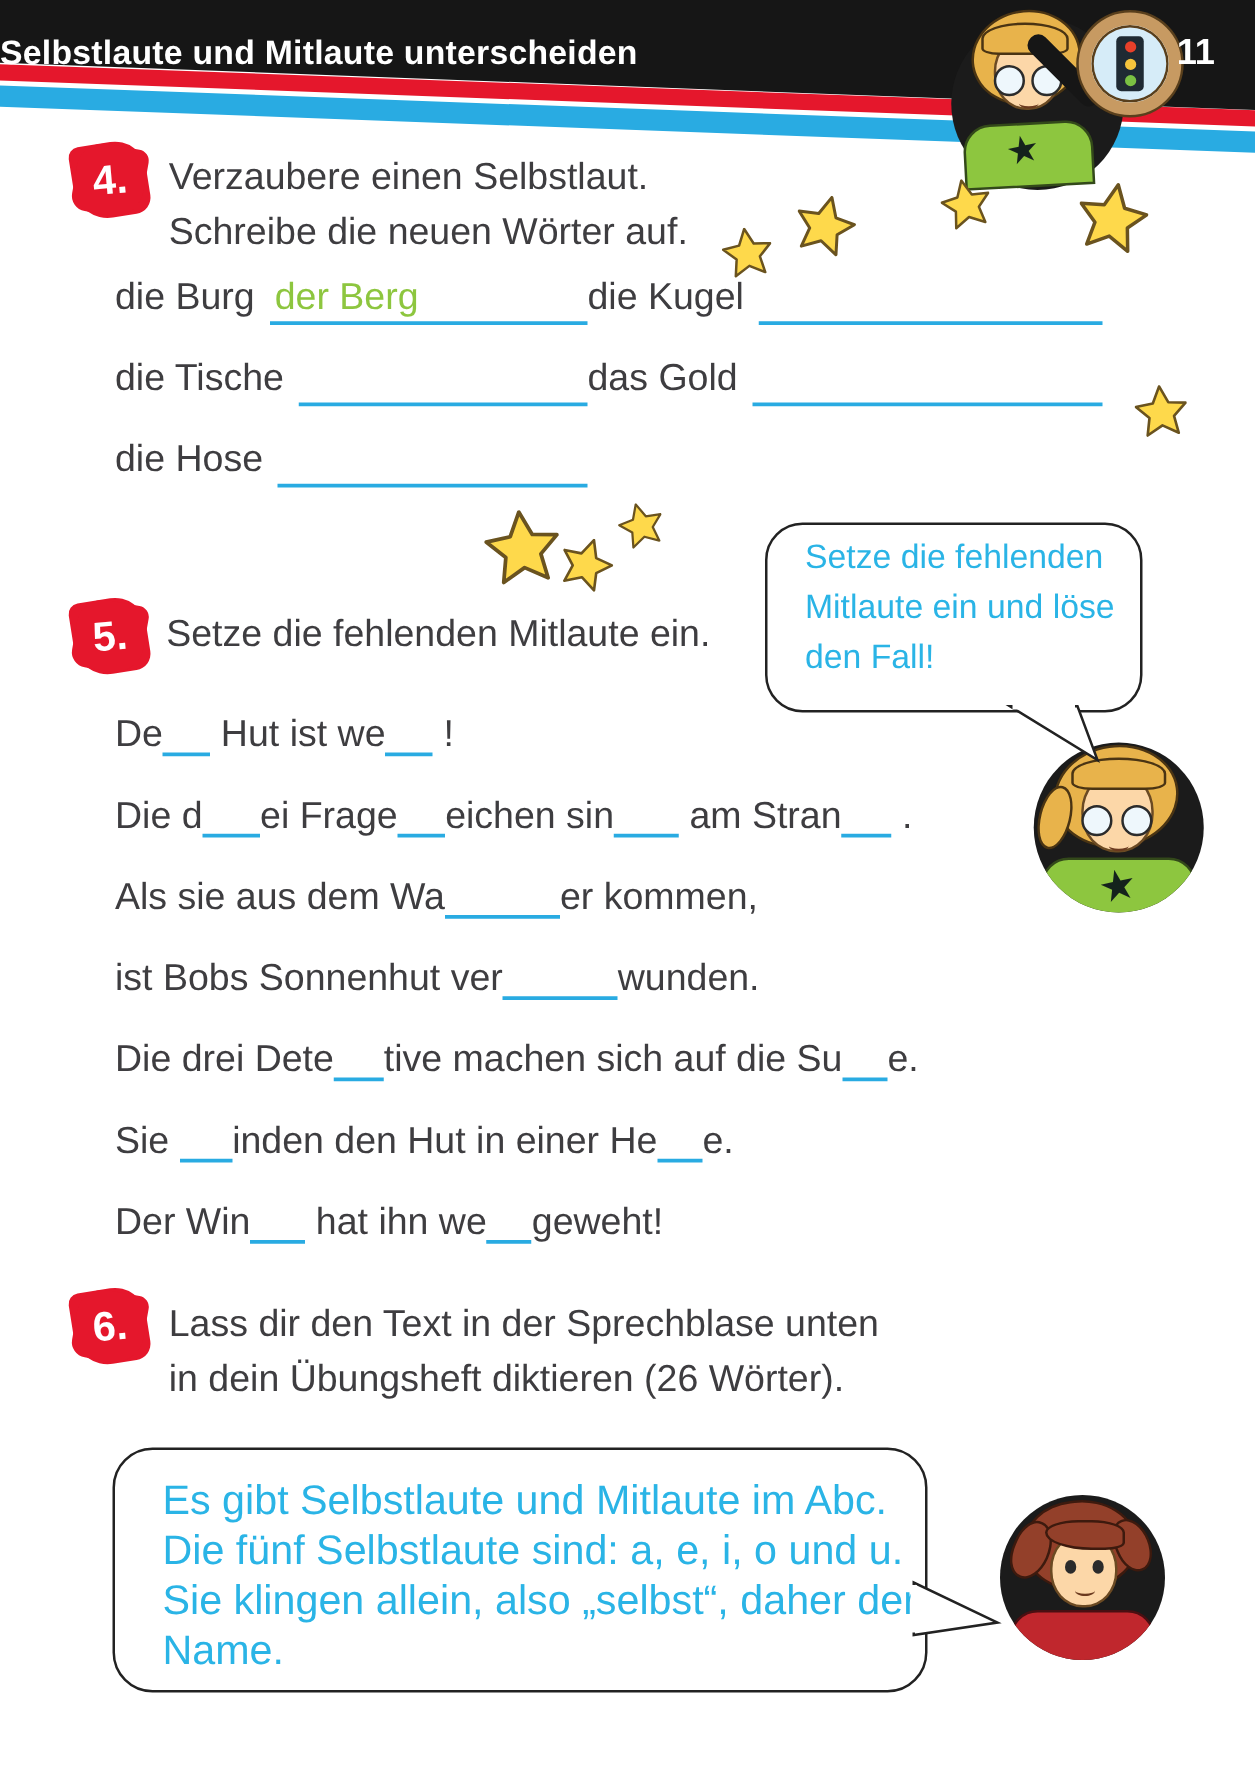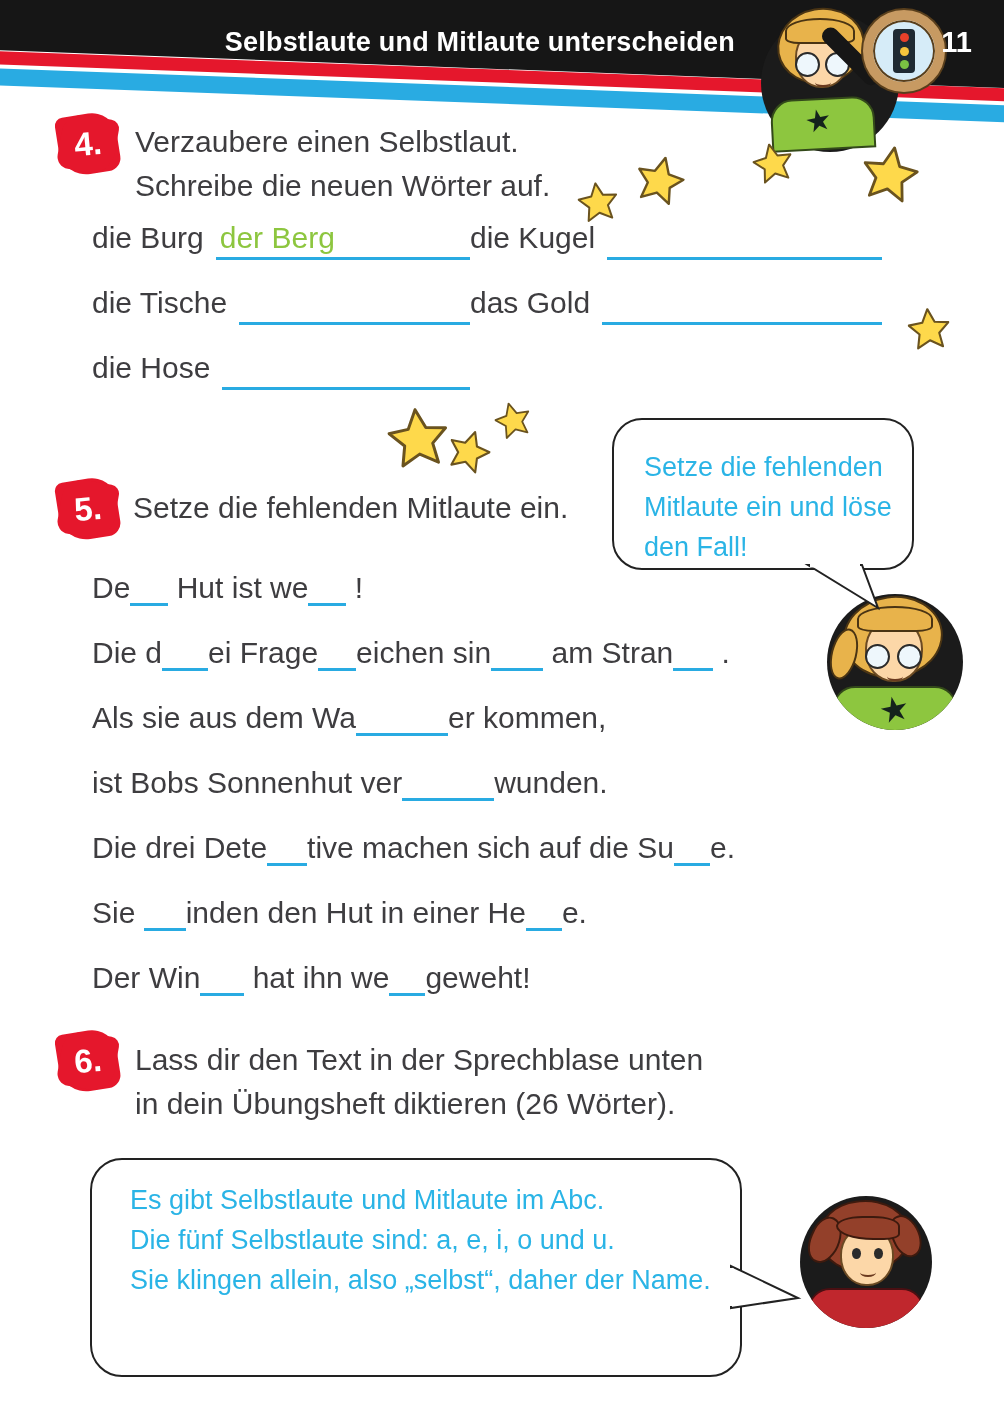--- a/index.html
+++ b/index.html
@@ -27,21 +27,21 @@
     z-index:1;
   }
   .header-stripes{
     position:absolute;left:-10px;top:51px;width:1040px;
     transform:rotate(2.1deg);transform-origin:0 0;z-index:0;
   }
   .stripe-red{height:13px;background:var(--accent-red);}
   .stripe-gap{height:4px;background:transparent;}
   .stripe-blue{height:17px;background:var(--accent-cyan);}
   .header-title{
-    position:absolute;left:0;top:27px;width:735px;text-align:right;
+    position:absolute;left:0;top:27px;width:735px;
     color:#fff;font-size:27px;font-weight:bold;letter-spacing:.2px;z-index:3;
   }
   .page-number{
     position:absolute;right:32px;top:26px;color:#fff;
     font-size:29px;font-weight:bold;z-index:3;
   }
   
   .badge{position:absolute;width:68px;height:62px;z-index:4;}
   .badge::before{content:'';position:absolute;inset:1px 4px;background:var(--accent-red);
     transform:rotate(-9deg);border-radius:14% 42% 22% 46%;}
@@ -61,23 +61,23 @@
   .answer-line{flex:1;height:44px;line-height:44px;border-bottom:3px solid var(--accent-cyan);
     color:var(--answer-green);padding-left:4px;overflow:hidden;}
   
   .star{position:absolute;z-index:3;}
   
   .bubble{
     position:absolute;background:#fff;border:2px solid #222;
     z-index:2;color:var(--bubble-cyan);
   }
   .bubble-1{left:612px;top:418px;width:302px;height:152px;border-radius:30px;
-    padding:27px 0 0 30px;font-size:27px;line-height:40px;}
-  .bubble-2{left:90px;top:1158px;width:652px;height:219px;border-radius:32px;
-    padding:20px 0 0 38px;font-size:27px;line-height:40px;}
+    padding:5px 0 0 30px;font-size:27px;line-height:40px;}
+  .bubble-2{left:90px;top:1158px;width:652px;height:196px;border-radius:32px;
+    padding:20px 0 0 38px;font-size:33px;line-height:40px;}
   .bubble-tail{position:absolute;z-index:3;}
   
   .sentence-list{position:absolute;left:92px;top:555px;width:820px;z-index:2;}
   .sentence{height:65px;line-height:65px;font-size:30px;white-space:nowrap;}
   .blank{display:inline-block;height:20px;margin-bottom:-8px;
     border-bottom:3px solid var(--accent-cyan);}
   
   .char{position:absolute;z-index:2;}
   .char-circle{position:absolute;border-radius:50%;background:#1b1b1b;overflow:hidden;}
   .hair-blonde{position:absolute;background:#e8b34b;border:2px solid #4a3413;border-radius:50%;}

